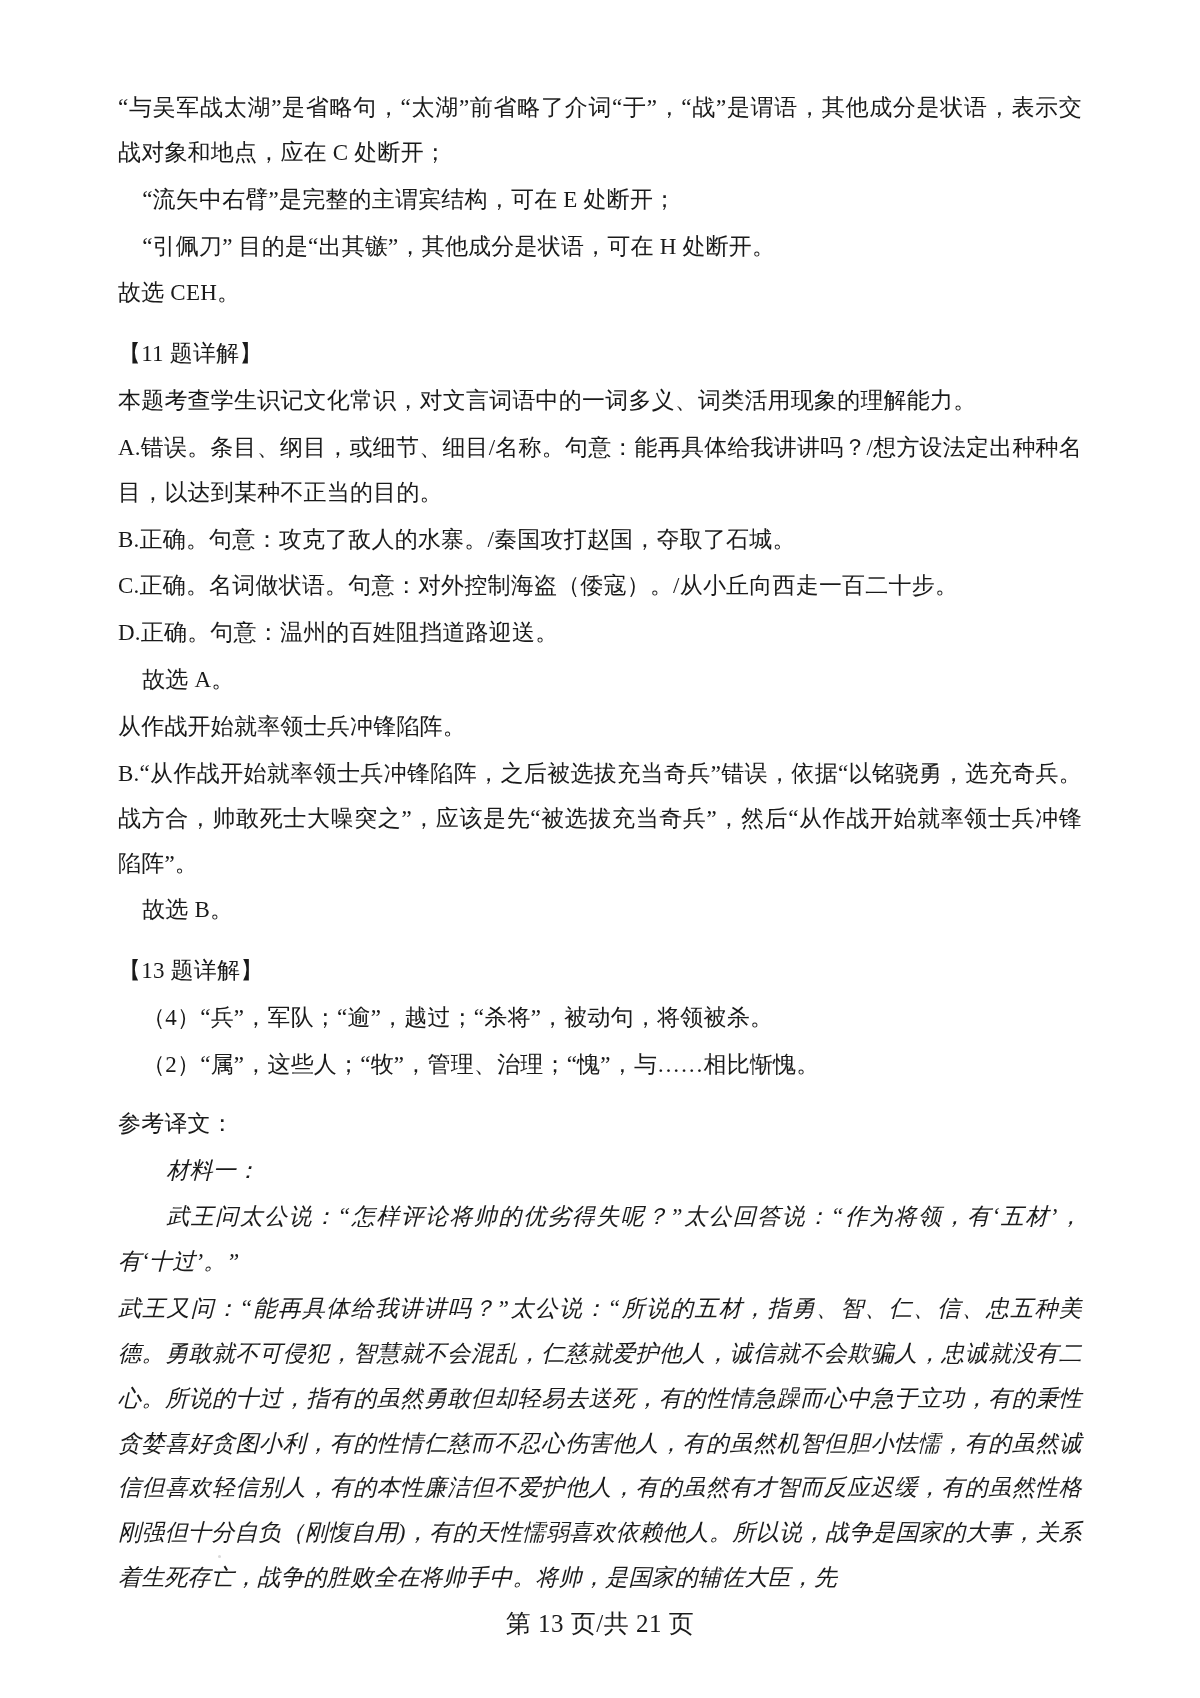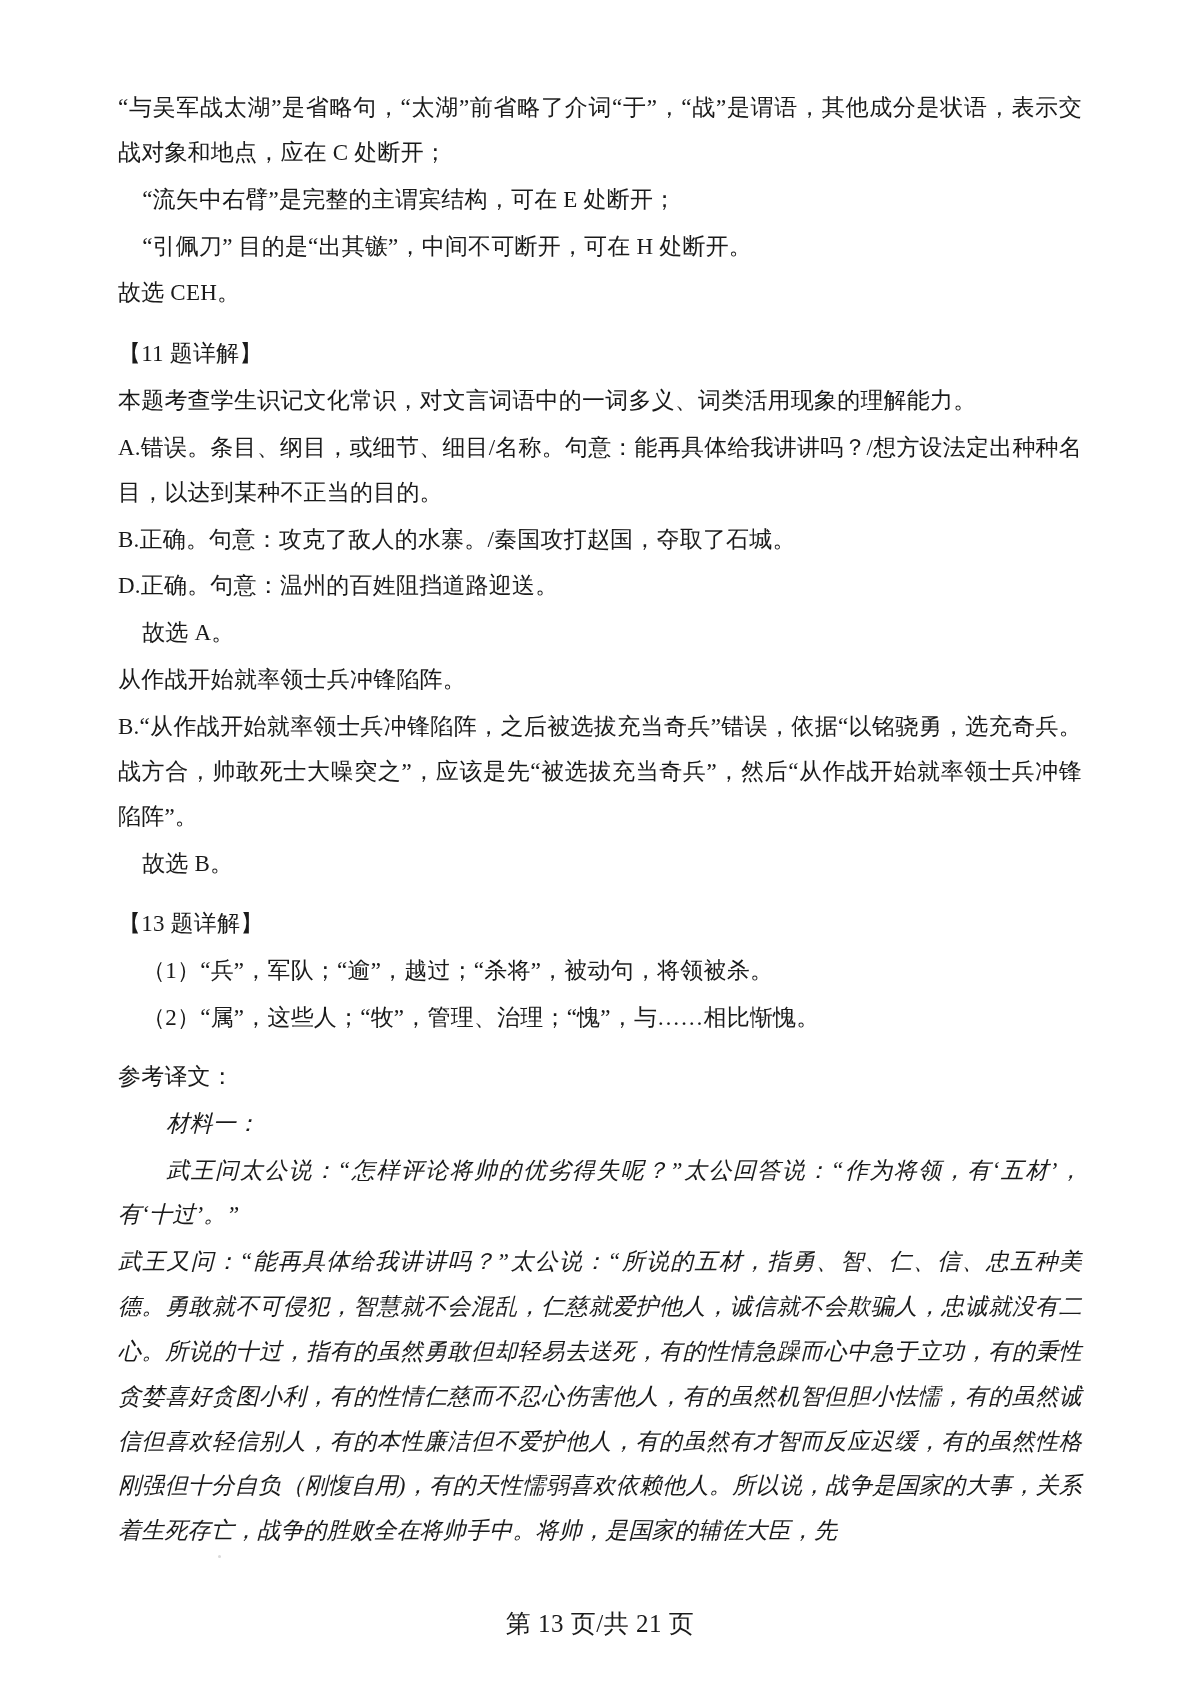--- a/index.html
+++ b/index.html
@@ -75,36 +75,37 @@
 <body>
 
 <div class="page">
 
   <div class="speck" style="left:218px; top:1555px;"></div>
 
   <div class="doc-body">
 
     <p class="p-flush">“与吴军战太湖”是省略句，“太湖”前省略了介词“于”，“战”是谓语，其他成分是状语，表示交战对象和地点，应在 C 处断开；</p>
     <p class="p-indent1">“流矢中右臂”是完整的主谓宾结构，可在 E 处断开；</p>
-    <p class="p-indent1">“引佩刀” 目的是“出其镞”，中间不可断开，可在 H 处断开。</p>
+    <p class="p-indent1">“引佩刀” 目的是“出其镞”，其他成分是状语，可在 H 处断开。</p>
     <p class="p-flush">故选 CEH。</p>
 
     <p class="bracket-head">【11 题详解】</p>
     <p class="p-flush">本题考查学生识记文化常识，对文言词语中的一词多义、词类活用现象的理解能力。</p>
     <p class="p-flush">A.错误。条目、纲目，或细节、细目/名称。句意：能再具体给我讲讲吗？/想方设法定出种种名目，以达到某种不正当的目的。</p>
     <p class="p-flush">B.正确。句意：攻克了敌人的水寨。/秦国攻打赵国，夺取了石城。</p>
+    <p class="p-flush">C.正确。名词做状语。句意：对外控制海盗（倭寇）。/从小丘向西走一百二十步。</p>
     <p class="p-flush">D.正确。句意：温州的百姓阻挡道路迎送。</p>
     <p class="p-indent1">故选 A。</p>
 
     <p class="p-flush">从作战开始就率领士兵冲锋陷阵。</p>
     <p class="p-flush">B.“从作战开始就率领士兵冲锋陷阵，之后被选拔充当奇兵”错误，依据“以铭骁勇，选充奇兵。战方合，帅敢死士大噪突之”，应该是先“被选拔充当奇兵”，然后“从作战开始就率领士兵冲锋陷阵”。</p>
     <p class="p-indent1">故选 B。</p>
 
     <p class="bracket-head">【13 题详解】</p>
-    <p class="p-indent1">（1）“兵”，军队；“逾”，越过；“杀将”，被动句，将领被杀。</p>
+    <p class="p-indent1">（4）“兵”，军队；“逾”，越过；“杀将”，被动句，将领被杀。</p>
     <p class="p-indent1">（2）“属”，这些人；“牧”，管理、治理；“愧”，与……相比惭愧。</p>
     <p class="p-flush p-gap">参考译文：</p>
 
     <div class="translate-block">
       <p class="p-indent2">材料一：</p>
       <p class="p-indent2">武王问太公说：“怎样评论将帅的优劣得失呢？”太公回答说：“作为将领，有‘五材’，有‘十过’。”</p>
       <p class="p-flush">武王又问：“能再具体给我讲讲吗？”太公说：“所说的五材，指勇、智、仁、信、忠五种美德。勇敢就不可侵犯，智慧就不会混乱，仁慈就爱护他人，诚信就不会欺骗人，忠诚就没有二心。所说的十过，指有的虽然勇敢但却轻易去送死，有的性情急躁而心中急于立功，有的秉性贪婪喜好贪图小利，有的性情仁慈而不忍心伤害他人，有的虽然机智但胆小怯懦，有的虽然诚信但喜欢轻信别人，有的本性廉洁但不爱护他人，有的虽然有才智而反应迟缓，有的虽然性格刚强但十分自负（刚愎自用)，有的天性懦弱喜欢依赖他人。所以说，战争是国家的大事，关系着生死存亡，战争的胜败全在将帅手中。将帅，是国家的辅佐大臣，先</p>
     </div>
 
   </div>

